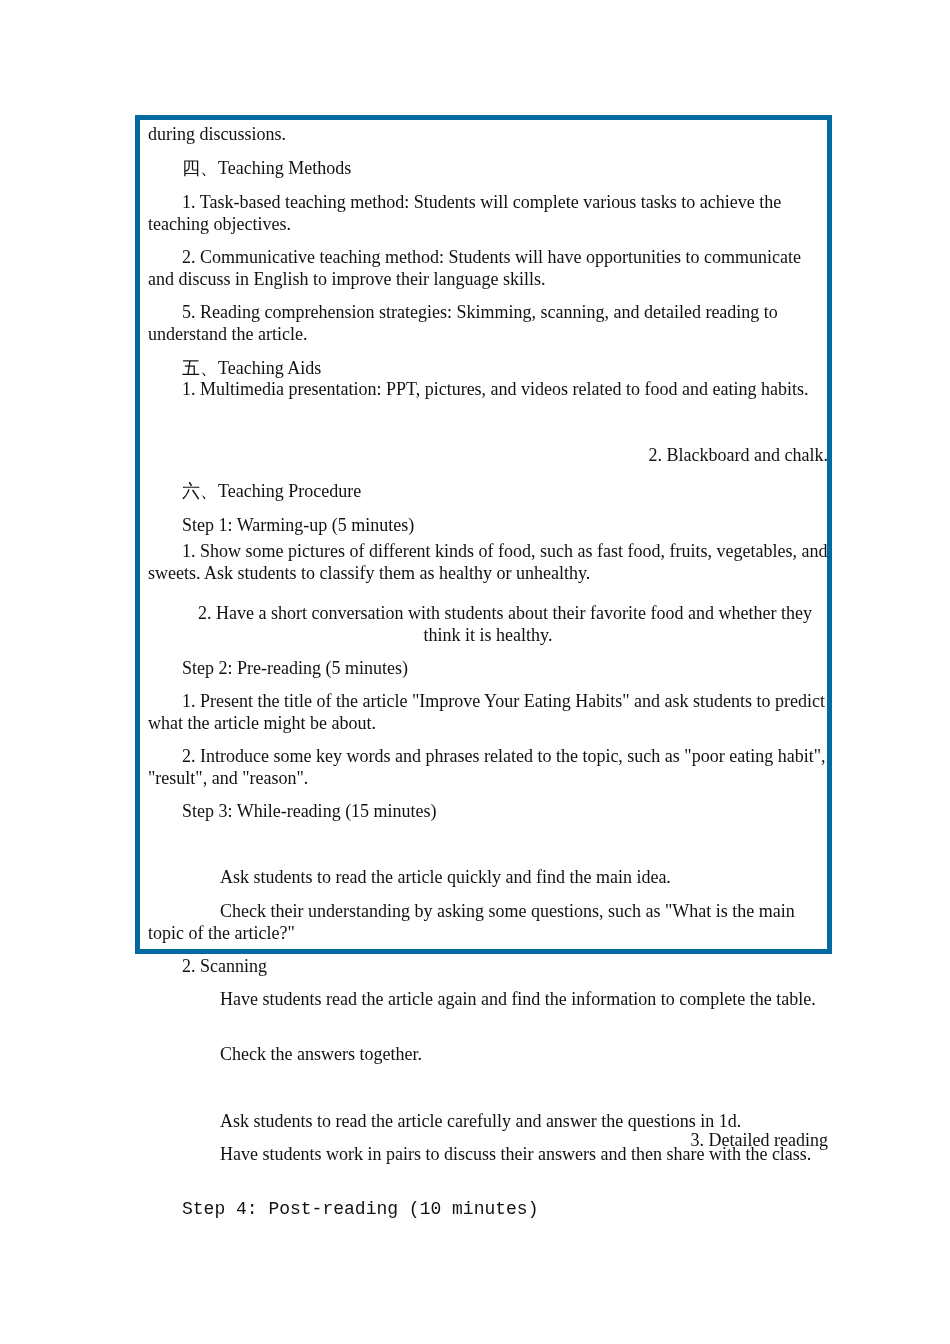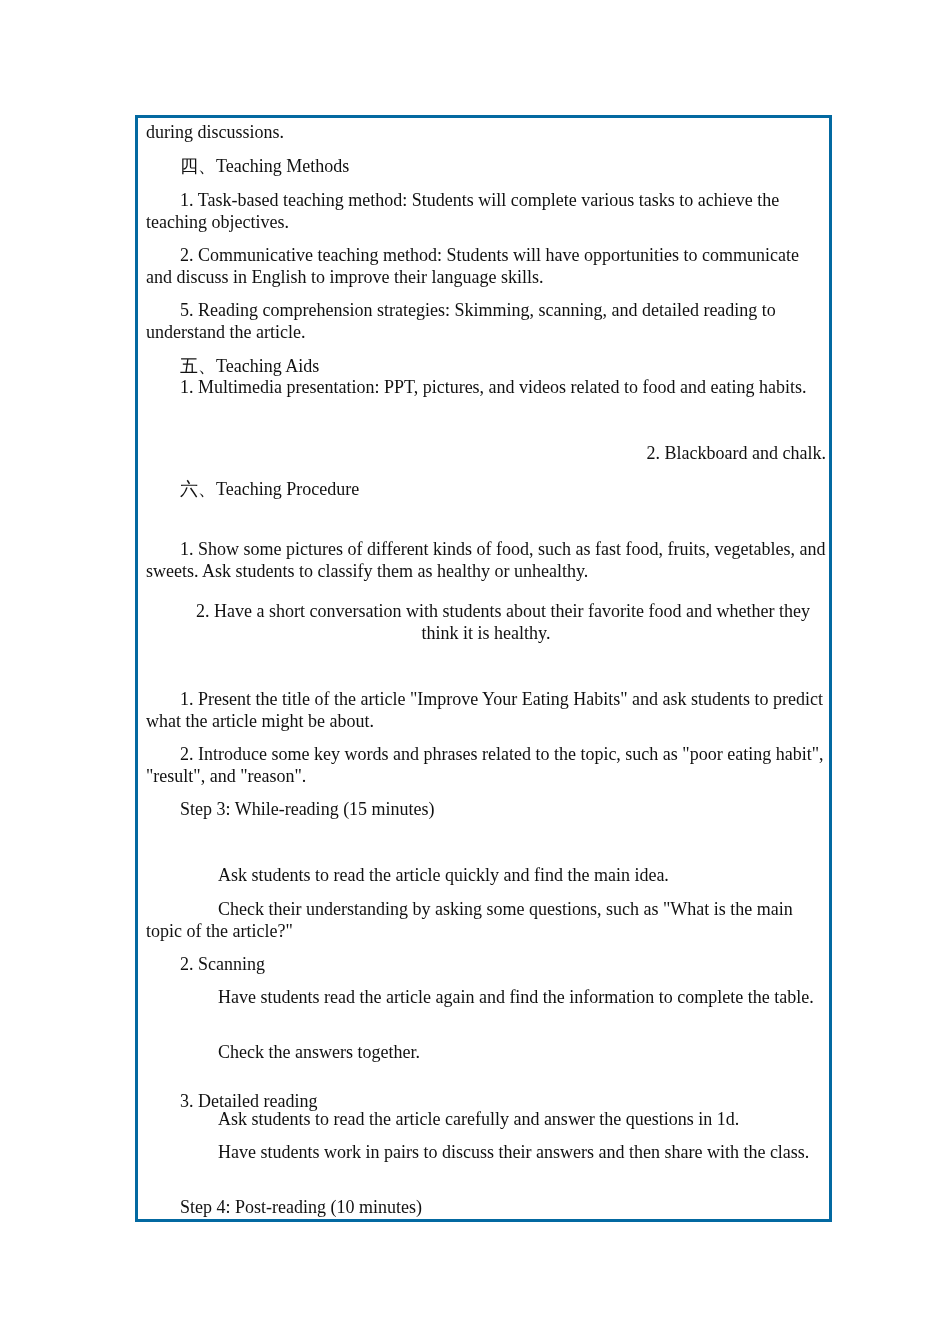--- a/index.html
+++ b/index.html
@@ -1,19 +1,19 @@
 <!DOCTYPE html>
 <html><head>
 <meta charset="utf-8">
 <style>
   html, body { margin: 0; padding: 0; background: #ffffff; }
   body { width: 950px; height: 1344px; position: relative; overflow: hidden; }
   .box {
-    position: absolute; left: 135px; top: 115px; width: 697px; height: 1107px;
-    border: 3px solid #0369a1; box-sizing: border-box;
+    position: absolute; left: 135px; top: 115px; width: 697px; height: 839px;
+    border: 5px solid #0369a1; box-sizing: border-box;
   }
   .para {
     position: absolute; left: 8px; width: 680px;
     font-family: "Liberation Serif", serif; font-size: 18px; line-height: 22px;
     color: #111;
   }
   .para .ind1 { display: inline-block; width: 34px; }
   .para .ind2 { display: inline-block; width: 72px; }
 </style>
 </head>
@@ -22,27 +22,29 @@
 <div class="box" id="box">
     <div class="para" style="top: 3px;"><span>during discussions.</span></div>
     <div class="para" style="top: 37px;"><span class="ind1"></span><span>四、Teaching Methods</span></div>
     <div class="para" style="top: 71px;"><span class="ind1"></span><span>1. Task-based teaching method: Students will complete various tasks to achieve the teaching objectives.</span></div>
     <div class="para" style="top: 126px;"><span class="ind1"></span><span>2. Communicative teaching method: Students will have opportunities to communicate and discuss in English to improve their language skills.</span></div>
     <div class="para" style="top: 181px;"><span class="ind1"></span><span>5. Reading comprehension strategies: Skimming, scanning, and detailed reading to understand the article.</span></div>
     <div class="para" style="top: 237px;"><span class="ind1"></span><span>五、Teaching Aids</span></div>
     <div class="para" style="top: 258px;"><span class="ind1"></span><span>1. Multimedia presentation: PPT, pictures, and videos related to food and eating habits.</span></div>
     <div class="para" style="top: 324px; text-align: right;"><span class="ind1"></span><span>2. Blackboard and chalk.</span></div>
     <div class="para" style="top: 360px;"><span class="ind1"></span><span>六、Teaching Procedure</span></div>
+    <div class="para" style="top: 394px;"><span class="ind1"></span><span>Step 1: Warming-up (5 minutes)</span></div>
     <div class="para" style="top: 420px;"><span class="ind1"></span><span>1. Show some pictures of different kinds of food, such as fast food, fruits, vegetables, and sweets. Ask students to classify them as healthy or unhealthy.</span></div>
     <div class="para" style="top: 482px; text-align: center;"><span class="ind1"></span><span>2. Have a short conversation with students about their favorite food and whether they think it is healthy.</span></div>
+    <div class="para" style="top: 537px;"><span class="ind1"></span><span>Step 2: Pre-reading (5 minutes)</span></div>
     <div class="para" style="top: 570px;"><span class="ind1"></span><span>1. Present the title of the article "Improve Your Eating Habits" and ask students to predict what the article might be about.</span></div>
     <div class="para" style="top: 625px;"><span class="ind1"></span><span>2. Introduce some key words and phrases related to the topic, such as "poor eating habit", "result", and "reason".</span></div>
     <div class="para" style="top: 680px;"><span class="ind1"></span><span>Step 3: While-reading (15 minutes)</span></div>
     <div class="para" style="top: 746px;"><span class="ind2"></span><span>Ask students to read the article quickly and find the main idea.</span></div>
     <div class="para" style="top: 780px;"><span class="ind2"></span><span>Check their understanding by asking some questions, such as "What is the main topic of the article?"</span></div>
     <div class="para" style="top: 835px;"><span class="ind1"></span><span>2. Scanning</span></div>
     <div class="para" style="top: 868px;"><span class="ind2"></span><span>Have students read the article again and find the information to complete the table.</span></div>
     <div class="para" style="top: 923px;"><span class="ind2"></span><span>Check the answers together.</span></div>
-    <div class="para" style="top: 972px;"><span class="ind1"></span><span>3. Detailed reading</span></div>
+    <div class="para" style="top: 1009px; text-align: right;"><span class="ind1"></span><span>3. Detailed reading</span></div>
     <div class="para" style="top: 990px;"><span class="ind2"></span><span>Ask students to read the article carefully and answer the questions in 1d.</span></div>
     <div class="para" style="top: 1023px;"><span class="ind2"></span><span>Have students work in pairs to discuss their answers and then share with the class.</span></div>
-    <div class="para" style="top: 1078px;"><span class="ind1"></span><span>Step 4: Post-reading (10 minutes)</span></div>
+    <div class="para" style="top: 1078px; font-family: Liberation Mono, monospace;"><span class="ind1"></span><span>Step 4: Post-reading (10 minutes)</span></div>
   </div>
 
 </body></html>

